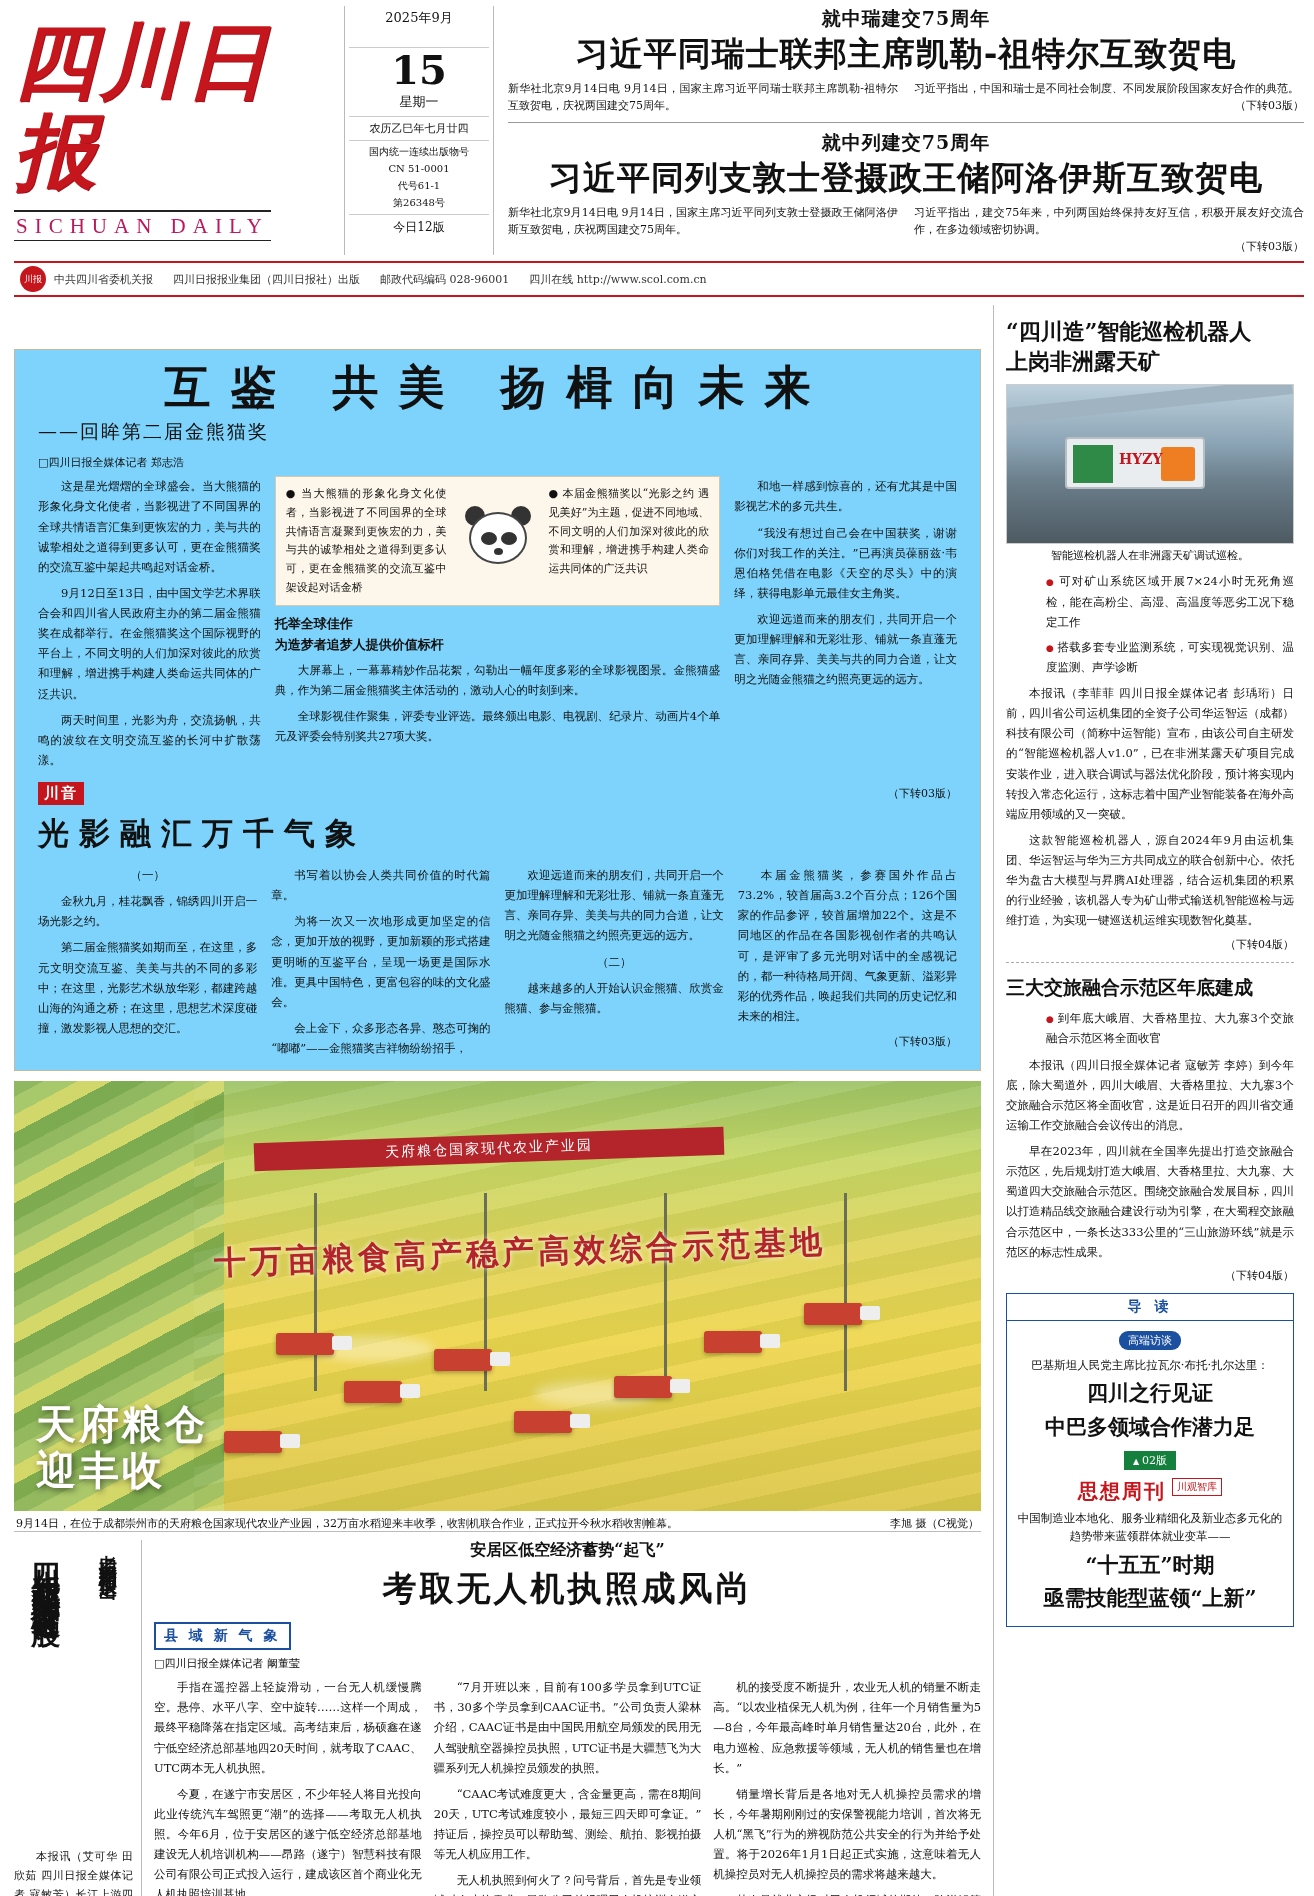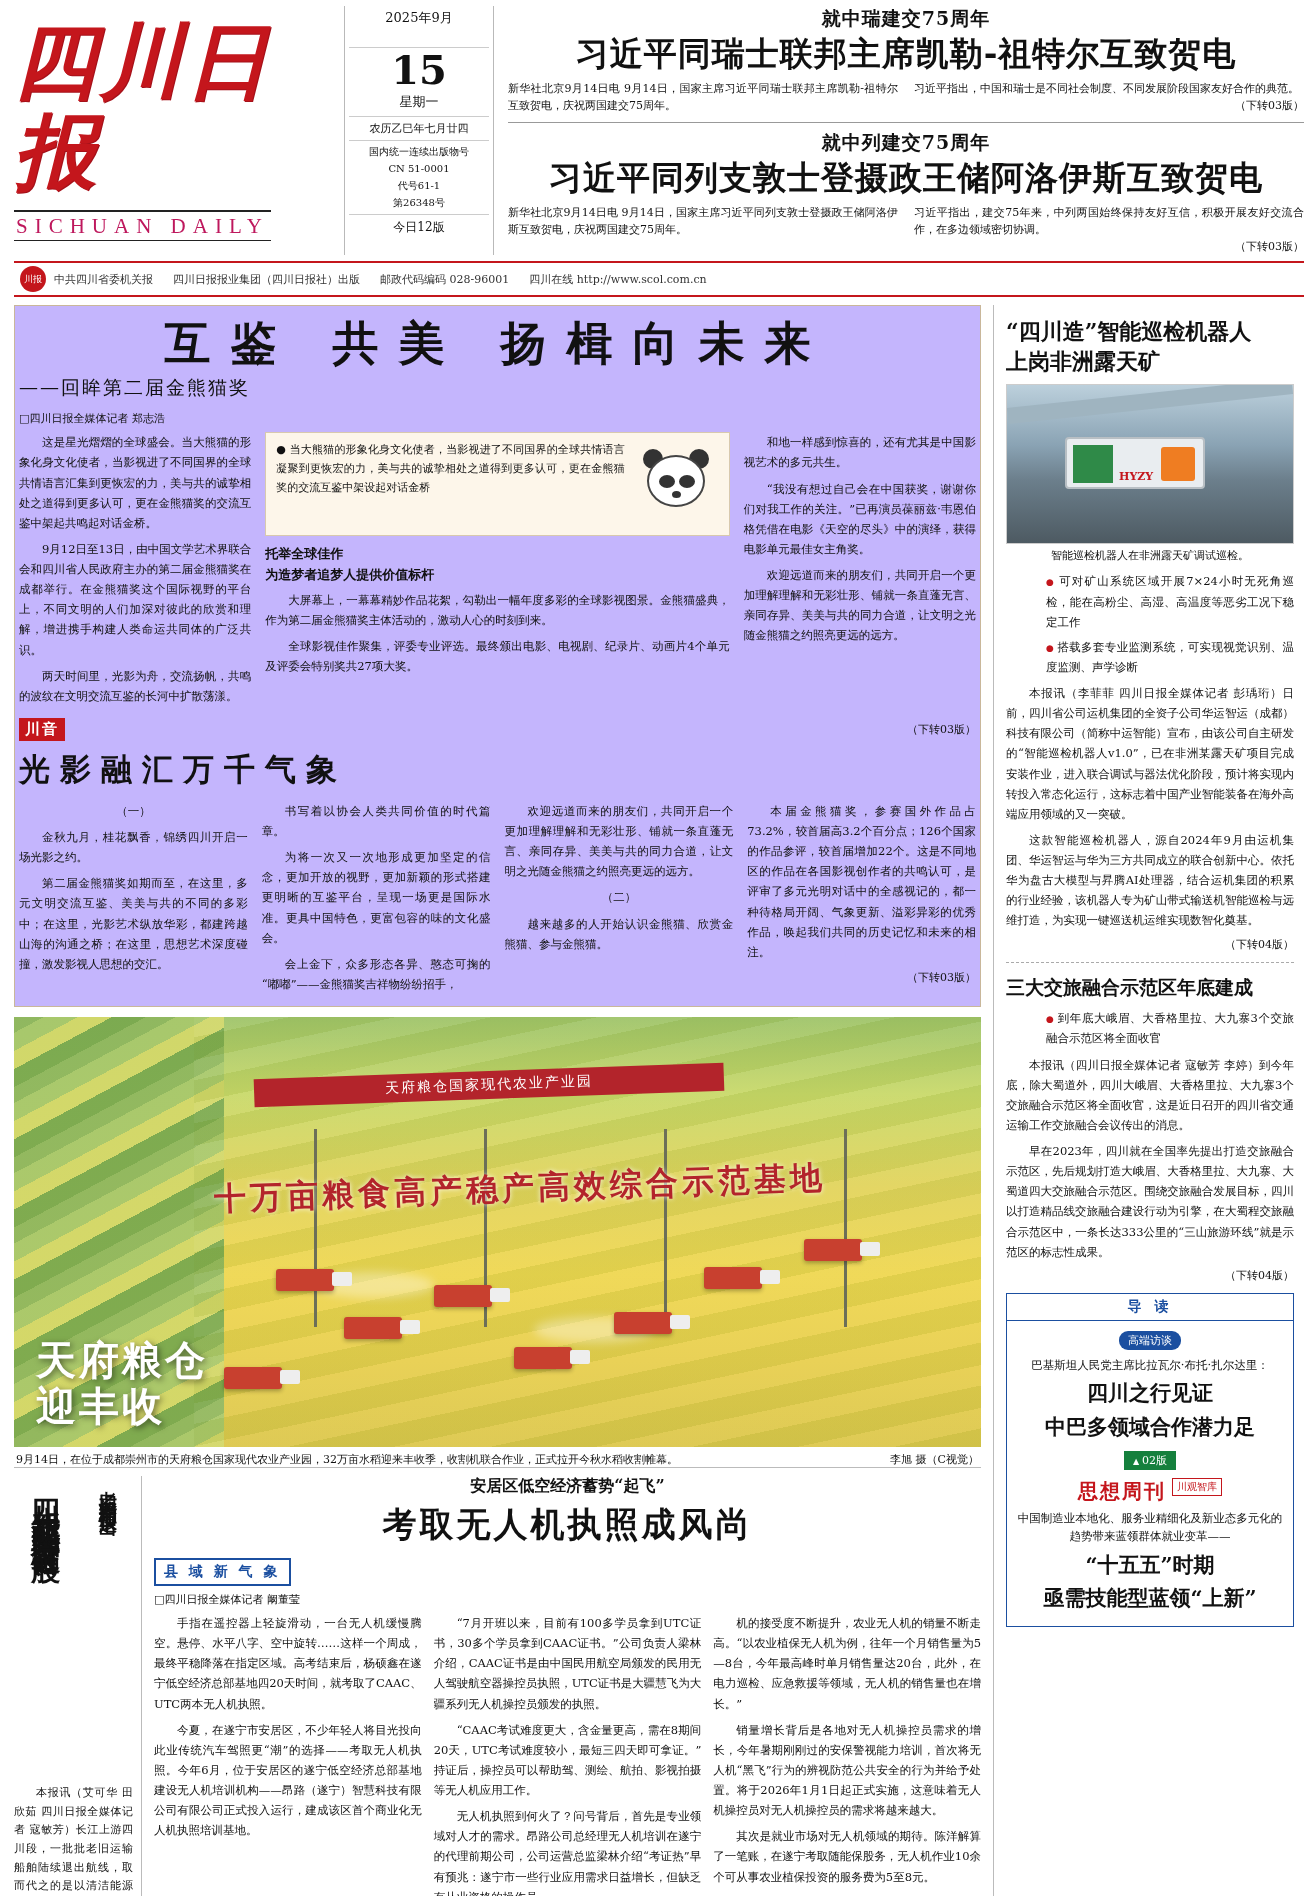--- a/index.html
+++ b/index.html
@@ -86,21 +86,21 @@
     margin-left: 6px;
   }
   .redbar span { margin-right: 12px; }
 
   
   .main { display: flex; padding: 0 10px 0 14px; margin-top: 8px; }
   .left { width: 980px; padding-right: 12px; border-right: 1px solid #bbb; }
   .right { width: 300px; padding-left: 12px; }
 
   
-  .lead-wrap { border: 1px solid #c9b79a; padding: 10px 4px 6px; background: #c4b5fd; }
+  .lead-wrap { border: 1px solid #c9b79a; padding: 10px 23px 6px; background: #7dd3fc; margin-top: 44px; }
   .lead-title {
     text-align: center;
     font-size: 46px;
     font-weight: bold;
     letter-spacing: 20px;
     color: #111;
     line-height: 1.2;
   }
   .lead-sub { text-align: left; font-size: 19px; margin-top: 4px; letter-spacing: 2px; }
   .lead-byline { font-size: 11px; margin: 10px 0 6px; }
@@ -251,21 +251,21 @@
     height: 160px; position: relative; overflow: hidden;
     background: linear-gradient(180deg,#bcd0dc 0%,#8aa3b4 38%,#6c7f8c 60%,#4d5a62 100%);
     border: 1px solid #ccc;
   }
   .rr-photo .robot {
     position: absolute; left: 58px; top: 52px; width: 140px; height: 52px;
     background: #e9edf0; border: 2px solid #b8bfc4; border-radius: 4px;
   }
   .rr-photo .robot .grn { position: absolute; left: 6px; top: 6px; width: 40px; height: 38px; background: #2f8a48; }
   .rr-photo .robot .org { position: absolute; right: 8px; top: 8px; width: 34px; height: 34px; background: #ef7d22; border-radius: 3px; }
-  .rr-photo .robot .lbl { position: absolute; left: 52px; bottom: 4px; font-size: 11px; color: #c4161c; font-weight: bold; text-align: right; }
+  .rr-photo .robot .lbl { position: absolute; left: 52px; bottom: 20px; font-size: 14px; color: #c4161c; font-weight: bold; text-align: right; }
   .rr-photo .beam { position: absolute; left: 0; top: 8px; width: 100%; height: 16px; background: #9fb4c0; transform: rotate(-6deg); }
   .rr-cap { font-size: 11px; text-align: center; padding: 4px 0; }
   .rr-bul { font-size: 11.5px; line-height: 1.75; text-align: justify; margin: 4px 0 6px; }
   .rr-bul li { list-style: none; margin-bottom: 5px; }
   .rr-bul li::before { content: "● "; color: #c4161c; font-size: 9px; }
   .rr-p { font-size: 11.5px; line-height: 1.75; text-align: justify; text-indent: 2em; margin: 0 0 6px; }
   .hr-d { border: 0; border-top: 1px dashed #aaa; margin: 10px 0; }
 
   .guide-box { border: 1px solid #1b4fa0; margin-top: 10px; }
   .guide-hd {
@@ -364,20 +364,21 @@
             <div class="panel">
               <div class="txt">● 当大熊猫的形象化身文化使者，当影视进了不同国界的全球共情语言凝聚到更恢宏的力，美与共的诚挚相处之道得到更多认可，更在金熊猫奖的交流互鉴中架设起对话金桥</div>
               <div class="panda">
                 <div class="b ear l"></div>
                   <div class="b ear r"></div>
                 <div class="b head"></div>
                 <div class="b eye l"></div>
                   <div class="b eye r"></div>
                 <div class="b nose"></div>
               </div>
+              <div class="txt">● 本届金熊猫奖以“光影之约 遇见美好”为主题，促进不同地域、不同文明的人们加深对彼此的欣赏和理解，增进携手构建人类命运共同体的广泛共识</div>
             </div>
             <div class="sub-h1" style="white-space:pre-line">托举全球佳作
 为造梦者追梦人提供价值标杆</div>
             <p style="margin:0 0 6px;text-indent:2em">大屏幕上，一幕幕精妙作品花絮，勾勒出一幅年度多彩的全球影视图景。金熊猫盛典，作为第二届金熊猫奖主体活动的，激动人心的时刻到来。</p>
             <p style="margin:0 0 6px;text-indent:2em">全球影视佳作聚集，评委专业评选。最终颁出电影、电视剧、纪录片、动画片4个单元及评委会特别奖共27项大奖。</p>
           </div>
 
           <div class="col">
             <p>和地一样感到惊喜的，还有尤其是中国影视艺术的多元共生。</p>
             <p>“我没有想过自己会在中国获奖，谢谢你们对我工作的关注。”已再演员葆丽兹·韦恩伯格凭借在电影《天空的尽头》中的演绎，获得电影单元最佳女主角奖。</p>

